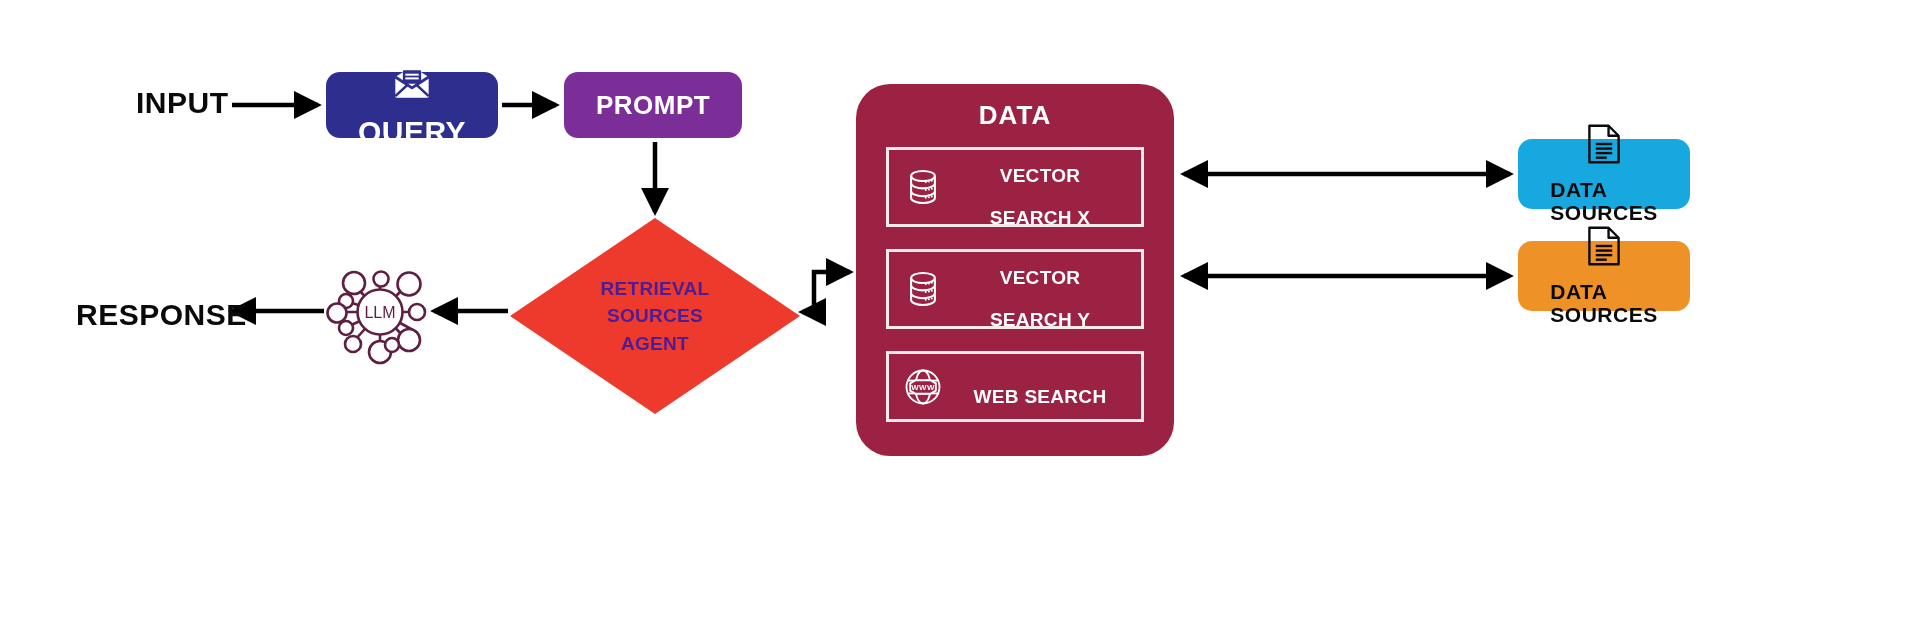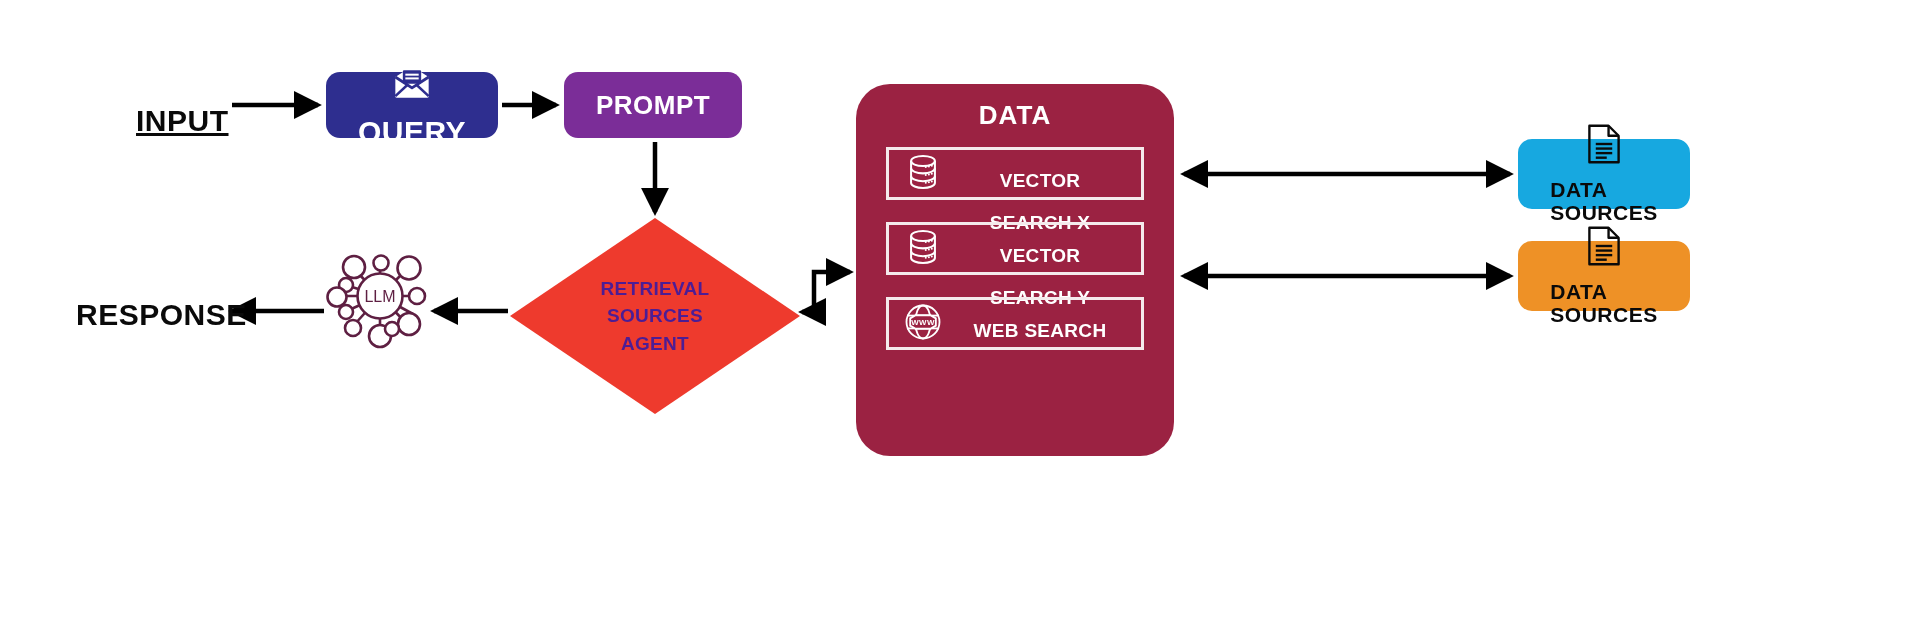--- a/index.html
+++ b/index.html
@@ -51,24 +51,24 @@
     position:absolute;left:856px;top:84px;width:318px;height:372px;
     background:#9B2242;border-radius:34px;box-sizing:border-box;
     display:flex;flex-direction:column;align-items:center;
     padding:16px 22px 22px 22px;
   }
   #tools-title{
     color:#ffffff;font-size:26px;font-weight:bold;letter-spacing:1px;
     margin:0 0 16px 0;
   }
   .tool-row{
-    width:258px;height:53px;
+    width:258px;height:80px;
     border:3px solid #f4eaec;
     box-sizing:border-box;
-    display:flex;align-items:flex-start;
+    display:flex;align-items:center;
     margin-bottom:22px;
     padding-left:12px;
   }
   .tool-row:last-child{margin-bottom:12px;}
   .tool-label{
     color:#ffffff;font-size:19px;font-weight:bold;line-height:1.1;
     white-space:pre-line;flex:1;text-align:center;padding-right:6px;
     letter-spacing:.3px;
   }
   .tool-icon{width:44px;height:44px;flex:0 0 44px;}
@@ -77,26 +77,26 @@
   #diamond-wrap{position:absolute;left:510px;top:218px;width:290px;height:196px;}
   #diamond-shape{position:absolute;inset:0;}
   #diamond-text{
     position:absolute;inset:0;
     display:flex;flex-direction:column;align-items:center;justify-content:center;
     color:#4c1d95;font-size:19px;font-weight:bold;line-height:1.45;
     letter-spacing:.3px;text-align:center;pointer-events:none;
   }
 
   
-  #llm-node{position:absolute;left:325px;top:240px;width:110px;height:112px;text-align:center;}
+  #llm-node{position:absolute;left:325px;top:256px;width:110px;height:112px;text-align:center;}
 
   
   .conn{position:absolute;}
 
-  #label-input{left:136px;top:104px;font-size:30px;text-decoration:underline;}
+  #label-input{left:136px;top:86px;font-size:30px;}
   #label-response{left:76px;top:298px;font-size:30px;}
 </style>
 </head>
 <body>
 
 <div id="stage">
 
   <svg class="conn" style="left:0;top:0;width:1920px;height:642px;" viewBox="0 0 1920 642">
     <defs>
       <marker id="ah" viewBox="0 0 10 10" refX="8.6" refY="5" markerWidth="6.2" markerHeight="6.2" orient="auto-start-reverse">

